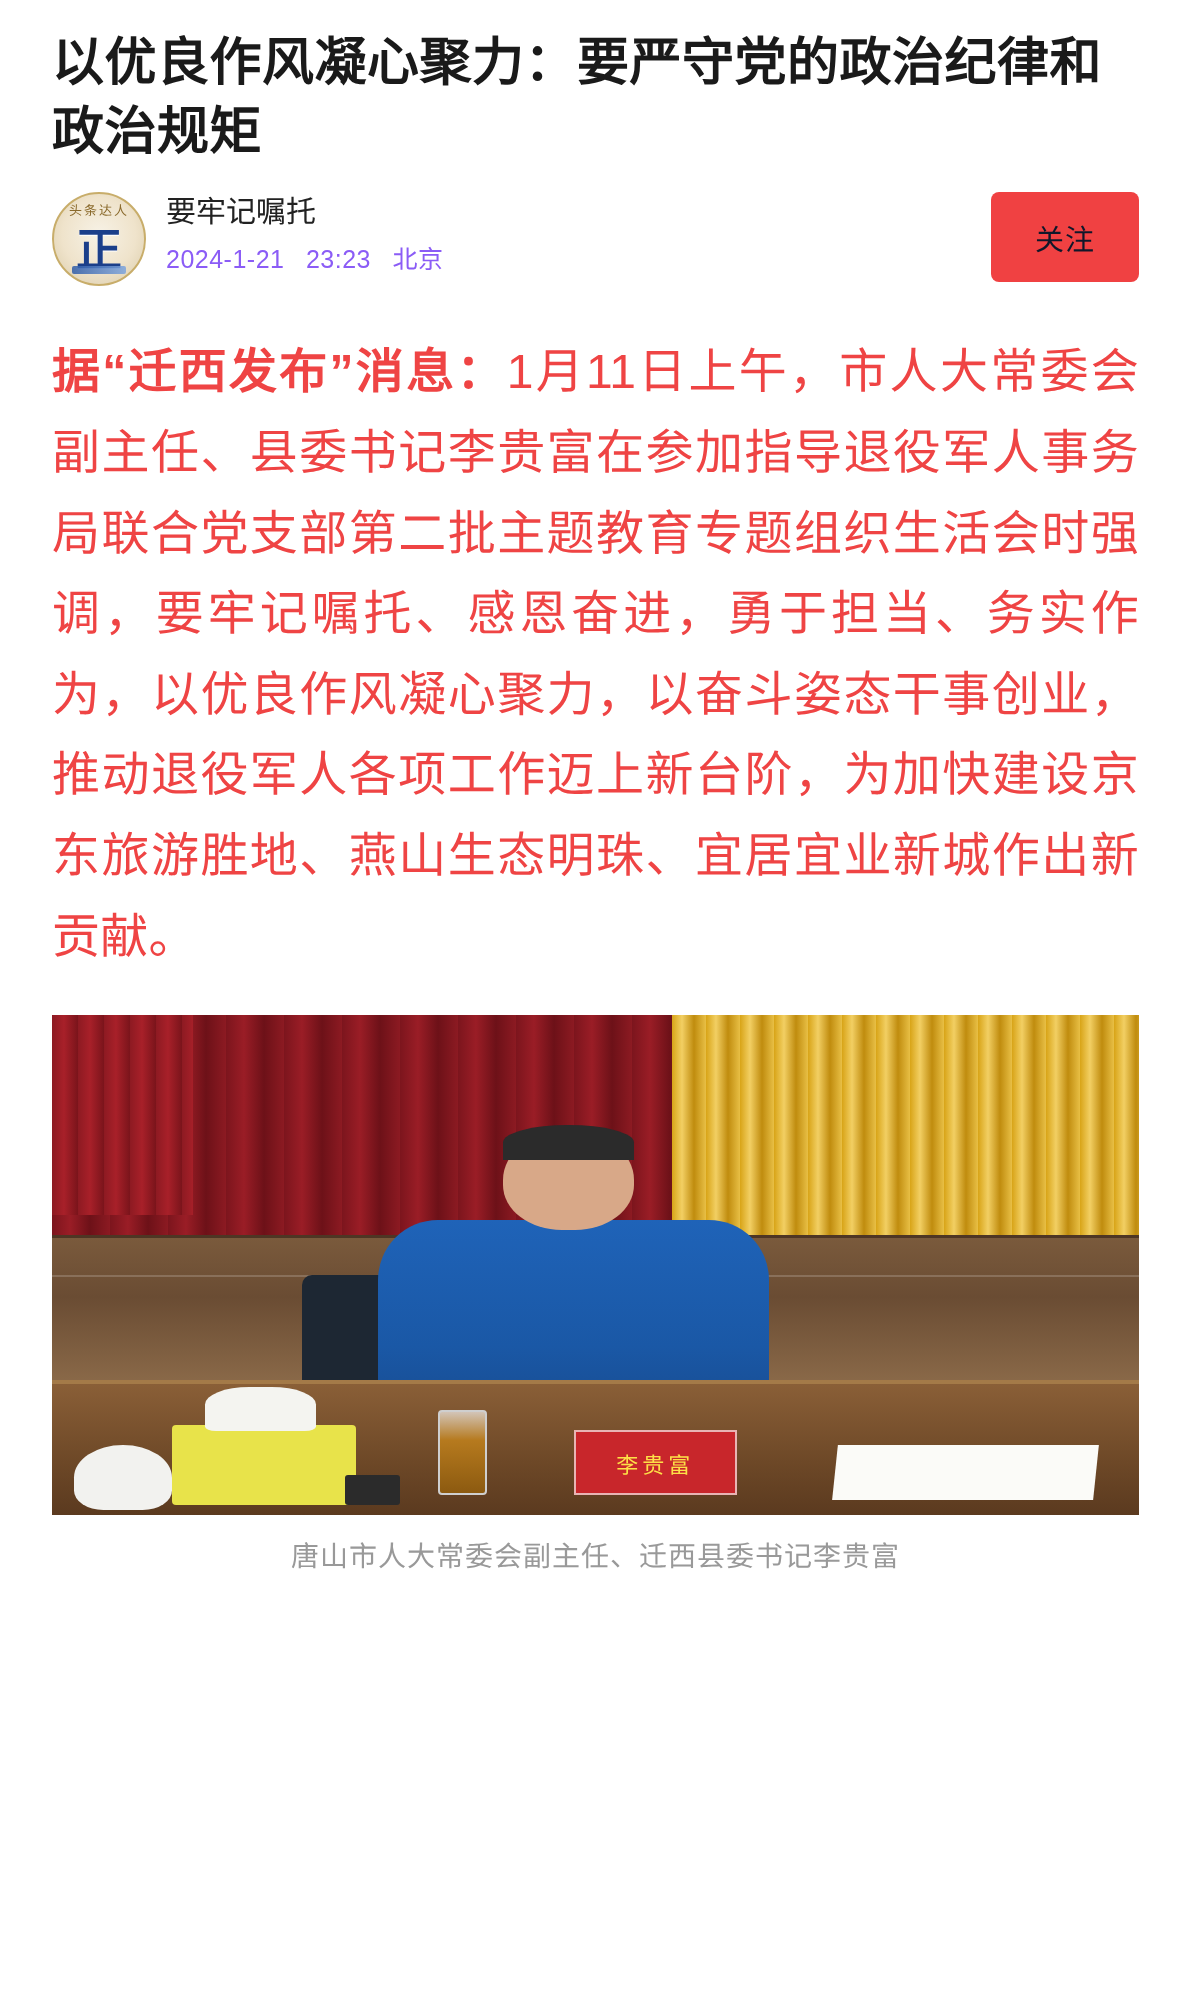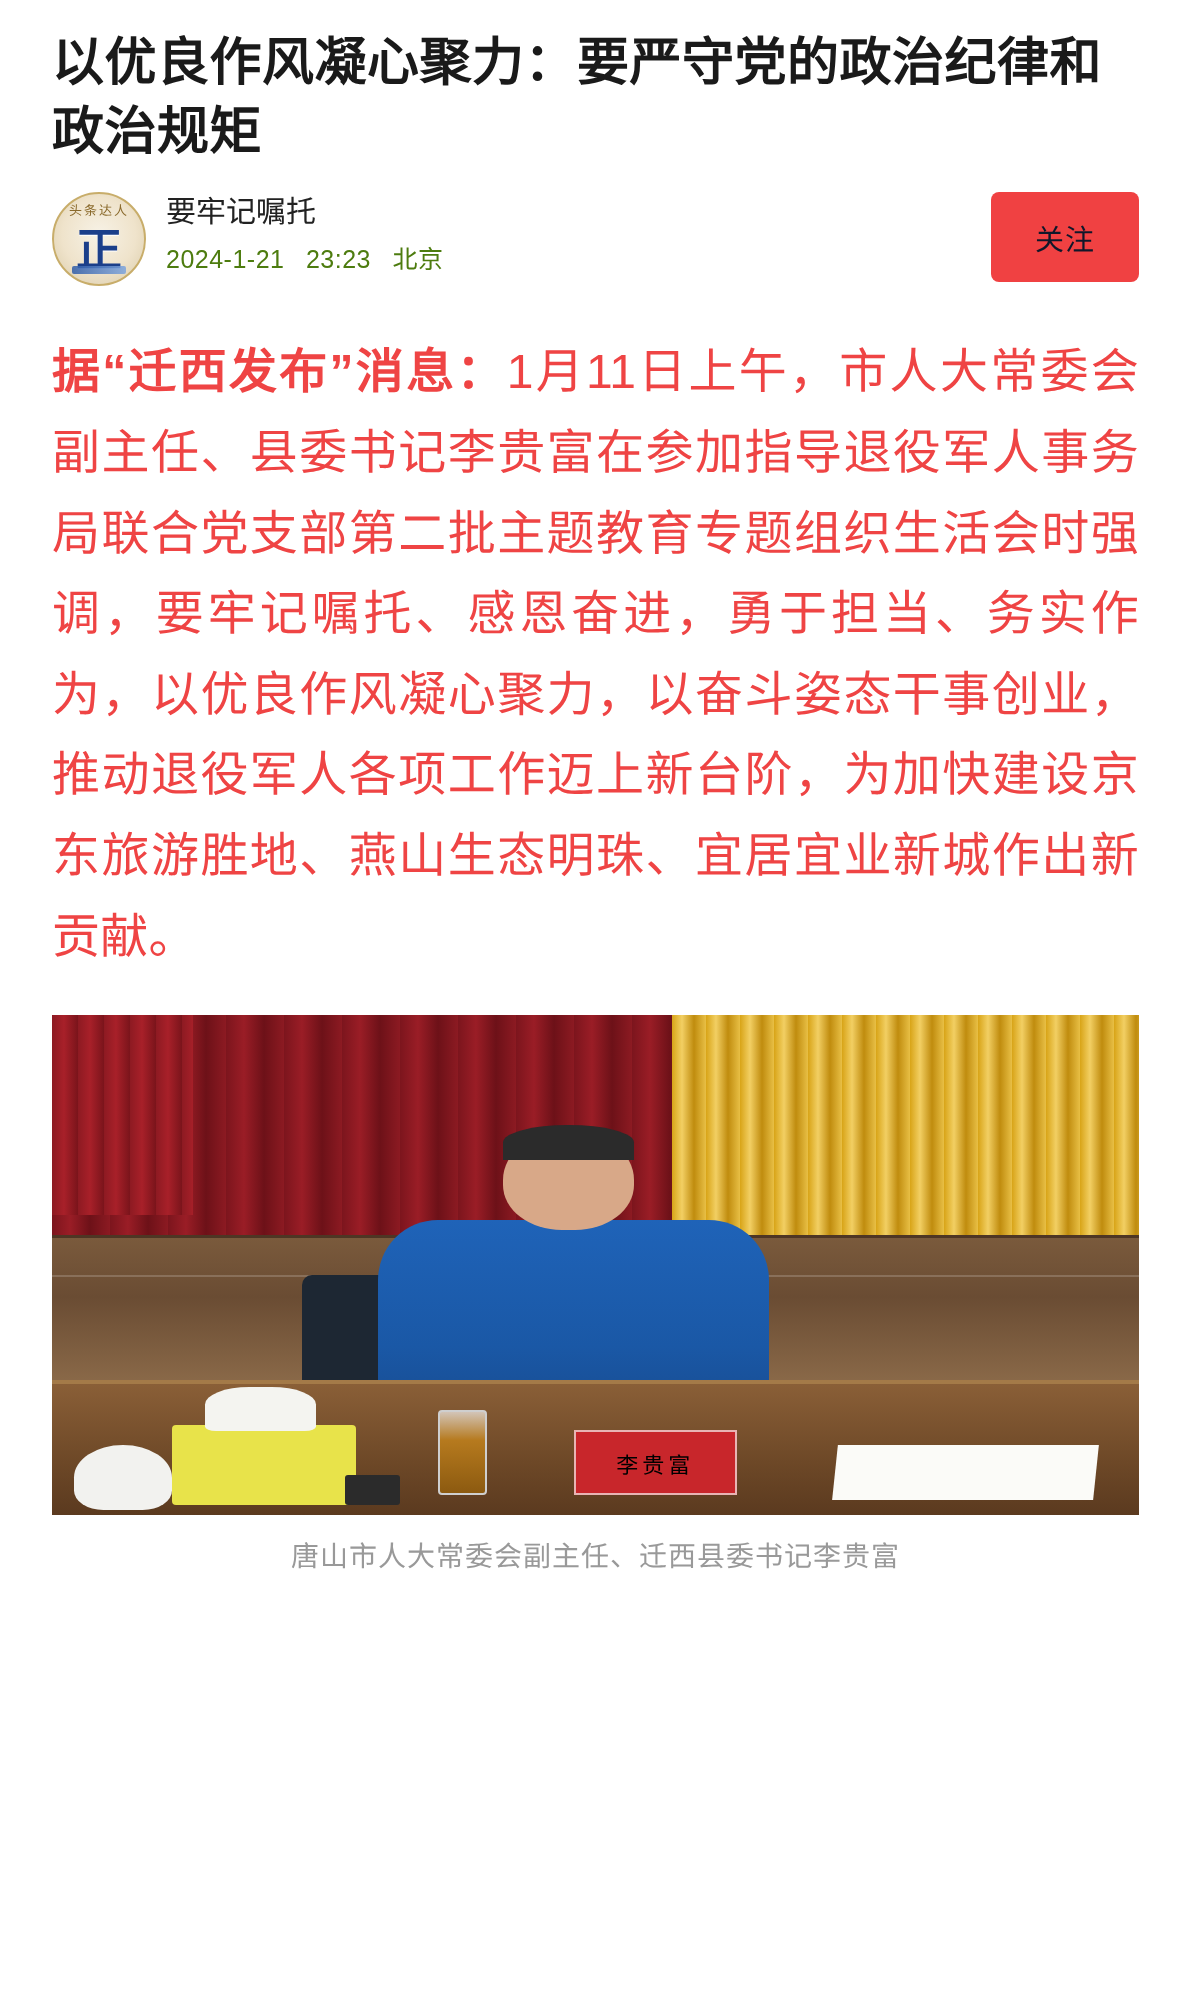--- a/index.html
+++ b/index.html
@@ -83,21 +83,21 @@
     flex: 1 1 auto;
   }
   .author {
     font-size: 30px;
     color: #222222;
     line-height: 1.3;
     margin-bottom: 12px;
   }
   .meta {
     font-size: 25px;
-    color: #4d7c0f;
+    color: #8b5cf6;
     line-height: 1.3;
     letter-spacing: 0.5px;
   }
   .meta .meta-loc { margin-left: 14px; }
   .follow-btn {
     flex: 0 0 auto;
     width: 148px;
     height: 90px;
     border-radius: 8px;
     background: #f04142;
@@ -193,21 +193,21 @@
     border-radius: 60px 60px 16px 16px;
   }
   .ph-nameplate {
     position: absolute;
     left: 48%; bottom: 4%; width: 15%; height: 13%;
     background: #c8262b;
     border: 2px solid #e8b4b4;
     display: flex; align-items: center; justify-content: center;
   }
   .ph-nameplate span {
-    color: #000000;
+    color: #fde047;
     font-size: 22px;
     letter-spacing: 4px;
     font-family: "Liberation Serif", "DejaVu Serif", serif;
   }
   .ph-cup {
     position: absolute;
     left: 35.5%; bottom: 4%; width: 4.5%; height: 17%;
     background: linear-gradient(180deg, rgba(255,255,255,.65) 0%, #b67a1e 35%, #8c5a10 100%);
     border: 2px solid #cfcfcf;
     border-radius: 4px;

